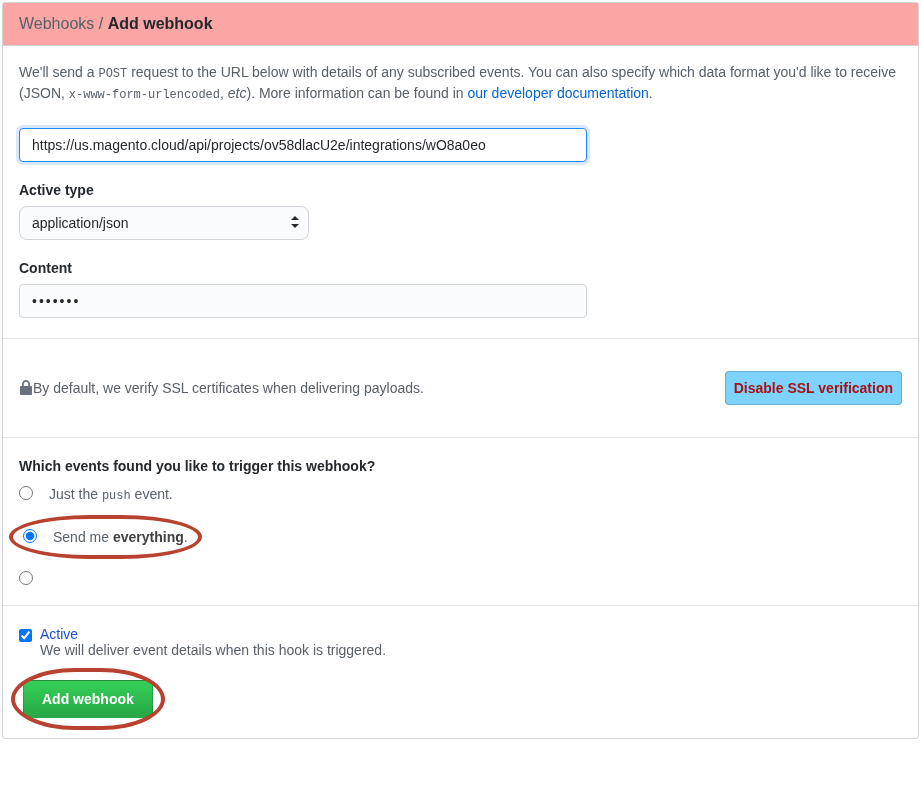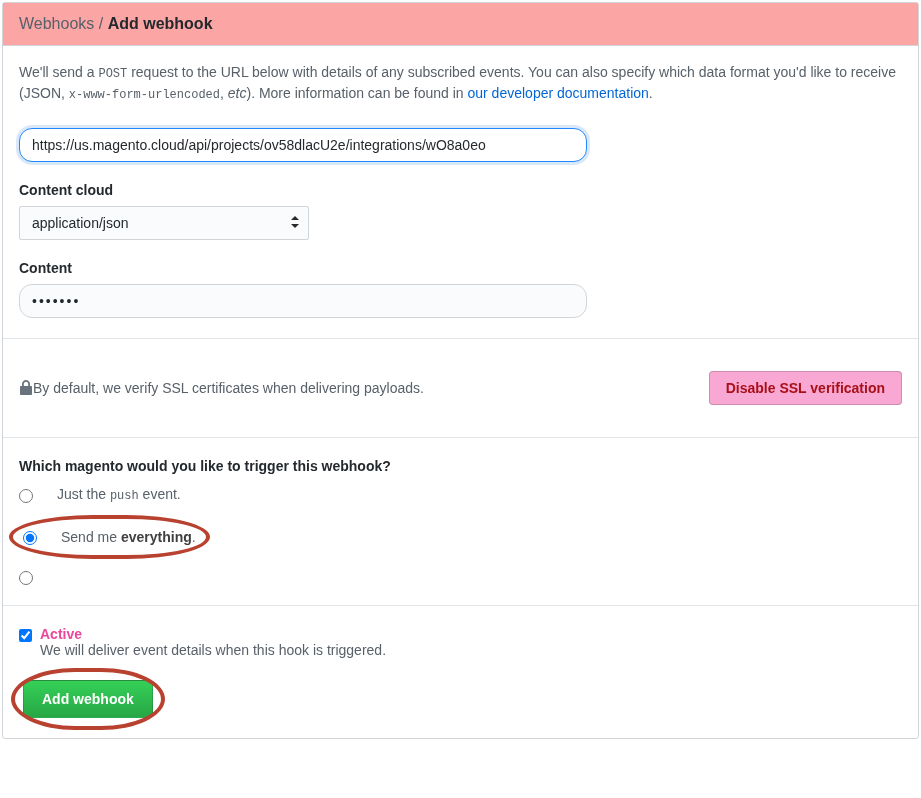--- a/index.html
+++ b/index.html
@@ -58,21 +58,21 @@
       font-size: 14px;
     }
     .required {
       color: #cb2431;
     }
     .text-input {
       display: block;
       padding: 8px 12px;
       font-size: 14px;
       border: 1px solid #d1d5da;
-      border-radius: 13px;
+      border-radius: 4px;
       background: #fafbfc;
       color: #24292e;
       font-family: inherit;
     }
     .text-input.focused {
       border-color: #2188ff;
       box-shadow: 0 0 0 3px rgba(3, 102, 214, 0.15);
       outline: none;
       background: #fff;
     }
@@ -82,21 +82,21 @@
     .select-wrapper {
       position: relative;
       display: inline-block;
       width: 290px;
     }
     .select-input {
       width: 100%;
       padding: 8px 30px 8px 12px;
       font-size: 14px;
       border: 1px solid #d1d5da;
-      border-radius: 2px;
+      border-radius: 8px;
       background: #fafbfc;
       appearance: none;
       -webkit-appearance: none;
       font-family: inherit;
       color: #24292e;
     }
     .select-caret {
       position: absolute;
       right: 10px;
       top: 50%;
@@ -126,26 +126,26 @@
       font-size: 14px;
       gap: 0;
     }
     .lock-icon {
       width: 14px;
       height: 16px;
       fill: #6a737d;
     }
     .btn {
       display: inline-block;
-      padding: 8px 16px;
+      padding: 8px 8px;
       font-size: 14px;
       font-weight: 600;
       border: 1px solid rgba(27,31,35,0.2);
       border-radius: 4px;
-      background: #f9a8d4;
+      background: #7dd3fc;
       cursor: pointer;
       font-family: inherit;
     }
     .btn-danger-text {
       color: #a81017;
       font-weight: 700;
     }
     .btn-primary {
       background: linear-gradient(#34d058, #28a745);
       color: #fff;
@@ -153,22 +153,22 @@
       font-weight: 700;
       padding: 10px 18px;
     }
     .events-title {
       font-weight: 600;
       margin-bottom: 12px;
       font-size: 14px;
     }
     .radio-option {
       display: flex;
-      align-items: flex-end;
-      gap: 24px;
+      align-items: flex-start;
+      gap: 16px;
       margin-bottom: 20px;
       color: #586069;
     }
     .radio-option input[type="radio"] {
       width: 14px;
       height: 14px;
     }
     .radio-label {
       color: #586069;
       font-size: 14px;
@@ -210,22 +210,22 @@
     .checkbox-row {
       display: flex;
       align-items: flex-start;
       gap: 8px;
       margin-top: 6px;
     }
     .checkbox-row input[type="checkbox"] {
       margin-top: 3px;
     }
     .checkbox-label {
-      font-weight: 700;
-      color: #ec4899;
+      font-weight: 400;
+      color: #1d4ed8;
     }
     .checkbox-desc {
       color: #586069;
       font-size: 14px;
     }
     .submit-area {
       margin-top: 18px;
     }
   </style>
 </head>
@@ -238,21 +238,21 @@
   <div class="content">
     <p class="intro">
       <span>We'll send a </span><code>POST</code><span> request to the URL below with details of any subscribed events. You can also specify which data format you'd like to receive (JSON, </span><code>x-www-form-urlencoded</code><span>, </span><em>etc</em><span>). More information can be found in </span><a href="#">our developer documentation</a><span>.</span>
     </p>
 
     <div class="form-group">
       <input type="text" class="text-input url-input focused" value="https://us.magento.cloud/api/projects/ov58dlacU2e/integrations/wO8a0eo" style="">
     </div>
 
     <div class="form-group">
-      <label class="form-label">Content cloud</label>
+      <label class="form-label">Active type</label>
       <div class="select-wrapper">
         <select class="select-input">
           <option>application/json</option>
         </select>
         <span class="select-caret">
           <svg width="8" height="12" viewBox="0 0 8 12">
               <path d="M4 0L0 4h8L4 0zM4 12L0 8h8l-4 4z" fill="#24292e"></path>
             </svg>
         </span>
       </div>
@@ -270,21 +270,21 @@
         <svg class="lock-icon" viewBox="0 0 12 16">
             <path d="M4 13H3v-1h1v1zm8-6v7c0 .55-.45 1-1 1H1c-.55 0-1-.45-1-1V7c0-.55.45-1 1-1h1V4c0-2.2 1.8-4 4-4s4 1.8 4 4v2h1c.55 0 1 .45 1 1zM3.8 6h4.41V4c0-1.22-.99-2.2-2.2-2.2-1.22 0-2.2.98-2.2 2.2v2z"></path>
           </svg>
         <span>By default, we verify SSL certificates when delivering payloads.</span>
       </div>
       <button class="btn btn-danger-text">Disable SSL verification</button>
     </div>
 
     <div class="divider"></div>
 
-    <div class="events-title">Which magento would you like to trigger this webhook?</div>
+    <div class="events-title">Which events found you like to trigger this webhook?</div>
 
     <div class="radio-option">
       <input type="radio" name="events" style="">
       <span class="radio-label"><span>Just the </span><span class="code">push</span><span> event.</span></span>
     </div>
 
     <div>
       <span class="highlight-circle highlight-events">
         <div class="radio-option" style="margin-bottom:0;">
           <input type="radio" name="events" checked="" style="">

